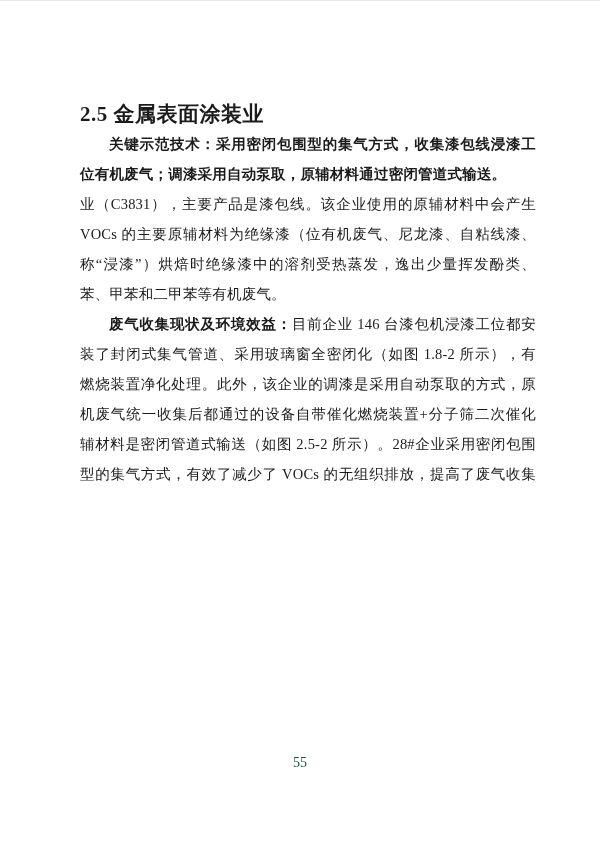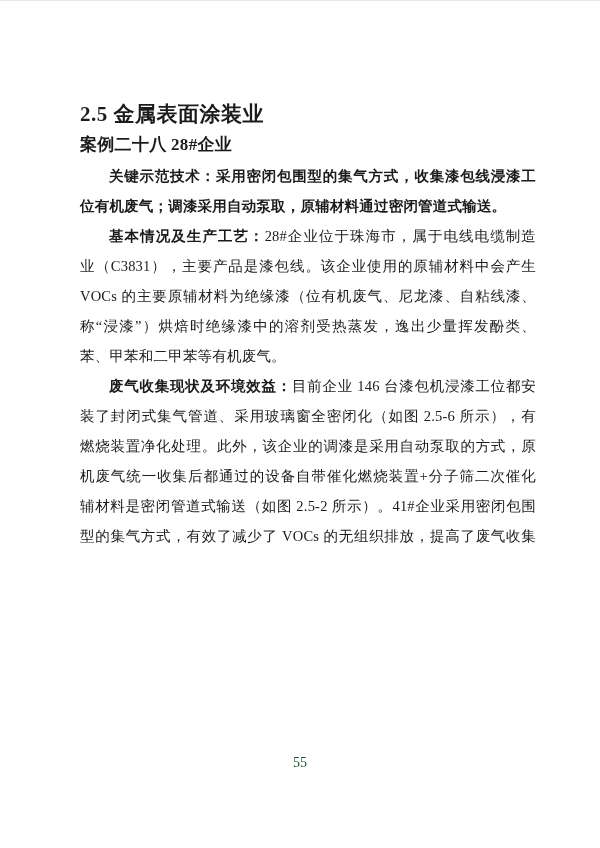--- a/index.html
+++ b/index.html
@@ -61,37 +61,35 @@
     line-height: 20px;
     color: #14532d;
   }
 </style>
 </head>
 <body>
 
 <div class="page">
   <div class="content">
     <div class="section-heading">2.5 金属表面涂装业</div>
-    <div class="case-heading">案例二十八 28#企业</div>
     <div>
         <div class="para">
           <div class="line j ind"><span class="b">关键示范技术：采用密闭包围型的集气方式，收集漆包线浸漆工</span></div>
           <div class="line"><span class="b">位有机废气；调漆采用自动泵取，原辅材料通过密闭管道式输送。</span></div>
         </div>
         <div class="para">
-          <div class="line j ind"><span class="b">基本情况及生产工艺：</span><span>28#企业位于珠海市，属于电线电缆制造</span></div>
           <div class="line j"><span>业（C3831），主要产品是漆包线。该企业使用的原辅材料中会产生</span></div>
           <div class="line j"><span>VOCs 的主要原辅材料为绝缘漆（位有机废气、尼龙漆、自粘线漆、</span></div>
           <div class="line j"><span>称“浸漆”）烘焙时绝缘漆中的溶剂受热蒸发，逸出少量挥发酚类、</span></div>
           <div class="line"><span>苯、甲苯和二甲苯等有机废气。</span></div>
         </div>
         <div class="para">
           <div class="line j ind"><span class="b">废气收集现状及环境效益：</span><span>目前企业 146 台漆包机浸漆工位都安</span></div>
-          <div class="line j"><span>装了封闭式集气管道、采用玻璃窗全密闭化（如图 2.5-6 所示），有</span></div>
+          <div class="line j"><span>装了封闭式集气管道、采用玻璃窗全密闭化（如图 1.8-2 所示），有</span></div>
           <div class="line j"><span>燃烧装置净化处理。此外，该企业的调漆是采用自动泵取的方式，原</span></div>
           <div class="line j"><span>机废气统一收集后都通过的设备自带催化燃烧装置+分子筛二次催化</span></div>
-          <div class="line j"><span>辅材料是密闭管道式输送（如图 2.5-2 所示）。41#企业采用密闭包围</span></div>
+          <div class="line j"><span>辅材料是密闭管道式输送（如图 2.5-2 所示）。28#企业采用密闭包围</span></div>
           <div class="line j"><span>型的集气方式，有效了减少了 VOCs 的无组织排放，提高了废气收集</span></div>
         </div>
       </div>
   </div>
   <div class="page-number">55</div>
 </div>
 
 </body></html>

